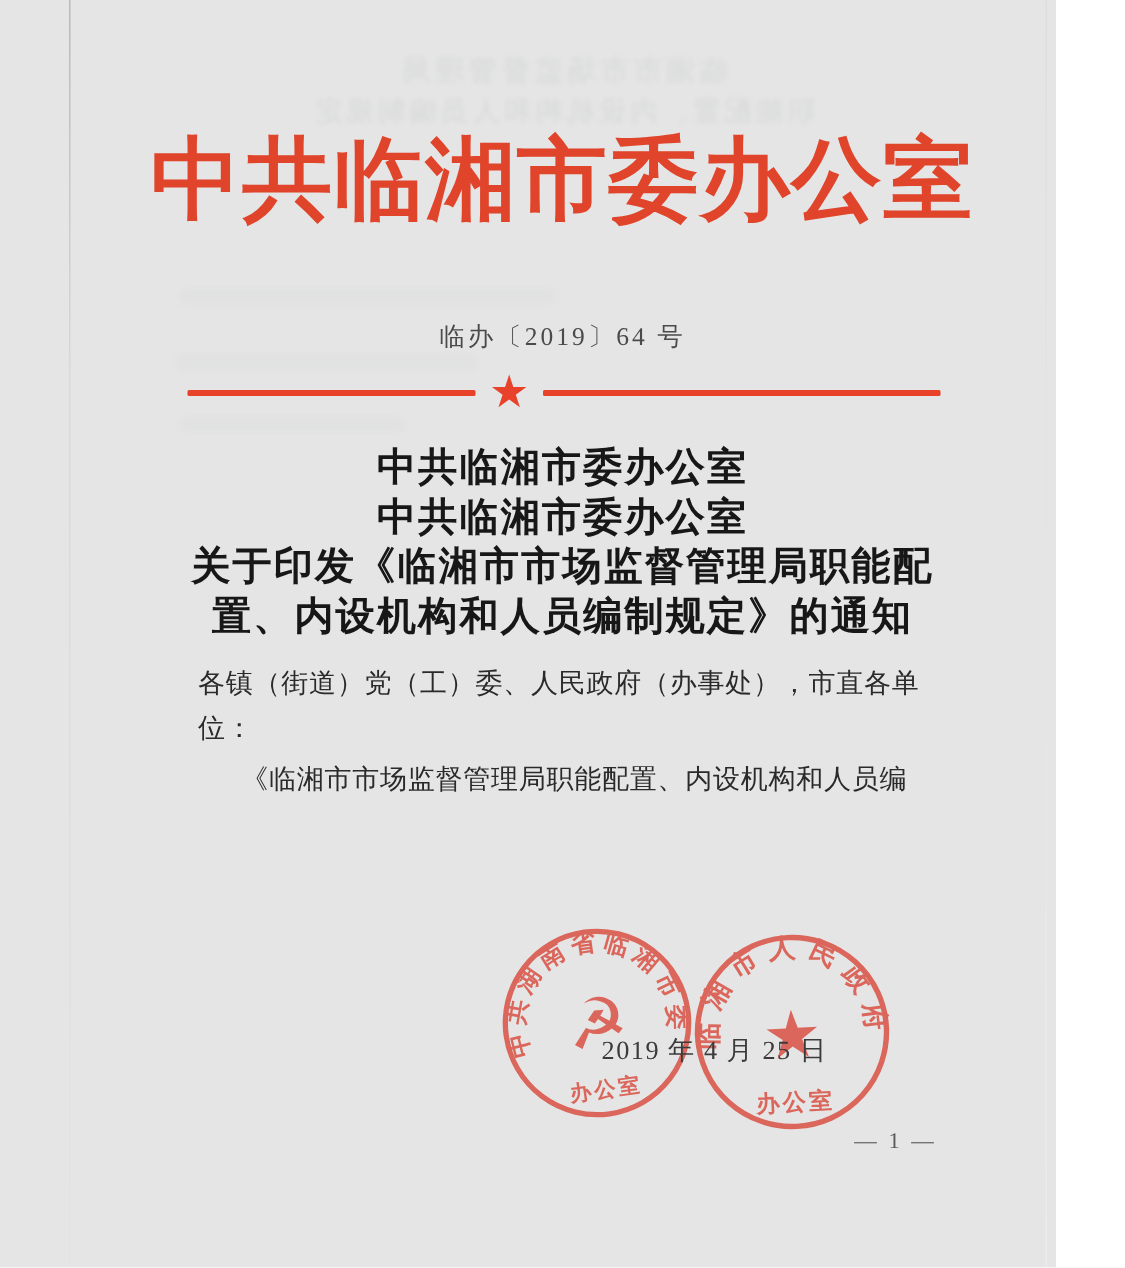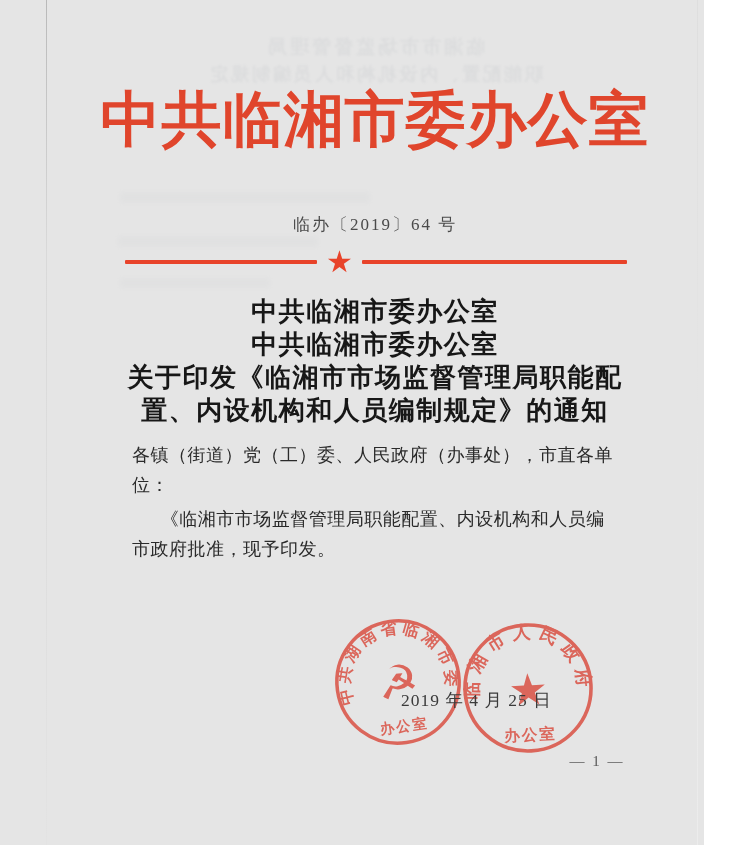--- a/index.html
+++ b/index.html
@@ -91,21 +91,20 @@
     <div>中共临湘市委办公室</div>
     <div>中共临湘市委办公室</div>
     <div>关于印发《临湘市市场监督管理局职能配</div>
     <div>置、内设机构和人员编制规定》的通知</div>
   </div>
 
   <div class="body-block">
     <div class="body-line">各镇（街道）党（工）委、人民政府（办事处），市直各单</div>
     <div class="body-line">位：</div>
     <div class="body-line indent para2">《临湘市市场监督管理局职能配置、内设机构和人员编</div>
-    <div class="body-line">市政府批准，现予印发。</div>
   </div>
 
   <div class="seal seal-left">
     <svg viewBox="0 0 140 140" xmlns="http://www.w3.org/2000/svg">
       <defs>
         <path id="arcL" d="M 29.9 98.1 A 49 49 0 1 1 110.1 98.1" fill="none"></path>
       </defs>
       <circle cx="70" cy="70" r="62" fill="none" stroke="#d94b3d" stroke-width="3.6"></circle>
       <text font-size="16.5" fill="#d94b3d" letter-spacing="4" font-weight="700" font-family="'Liberation Serif','DejaVu Serif',serif">
         <textPath href="#arcL" startOffset="50%" text-anchor="middle">中共湖南省临湘市委</textPath>

